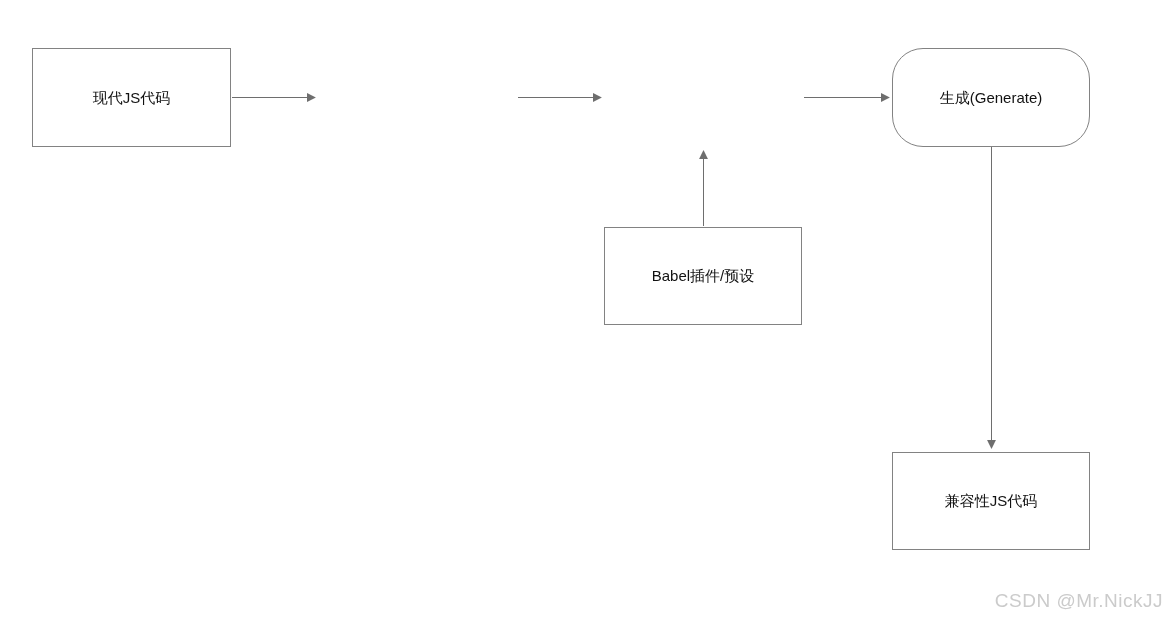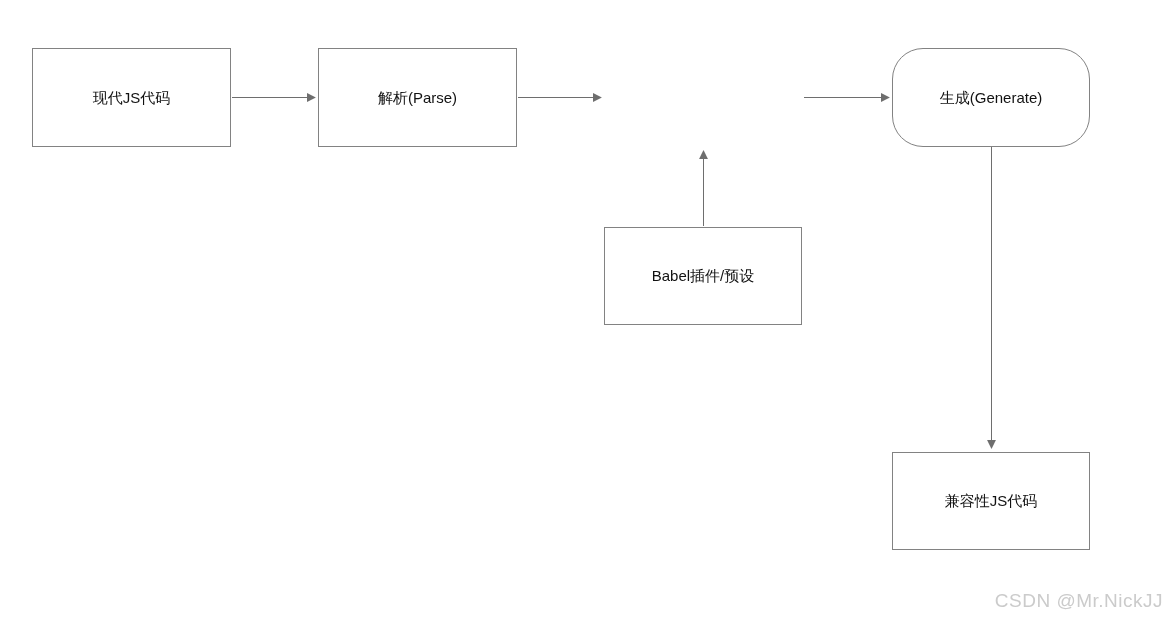--- a/index.html
+++ b/index.html
@@ -63,23 +63,20 @@
     <line x1="518" y1="97.5" x2="601" y2="97.5" stroke-width="1" marker-end="url(#arrowhead)" stroke="#6e6e6e"></line>
     <line x1="804" y1="97.5" x2="889" y2="97.5" stroke-width="1" marker-end="url(#arrowhead)" stroke="#6e6e6e"></line>
     <line x1="703.5" y1="226" x2="703.5" y2="151" stroke-width="1" marker-end="url(#arrowhead)" stroke="#6e6e6e"></line>
     <line x1="991.5" y1="147" x2="991.5" y2="448" stroke-width="1" marker-end="url(#arrowhead)" stroke="#6e6e6e"></line>
   </svg>
 
   <div class="node" style="left:32px; top:48px; width:199px; height:99px;">
     <span>现代JS代码</span>
   </div>
 
-  <div class="node" style="left:318px; top:48px; width:199px; height:99px;">
-    <span>解析(Parse)</span>
-  </div>
 
 
   <div class="node" style="left:892px; top:48px; width:198px; height:99px;border-radius:31px;">
     <span>生成(Generate)</span>
   </div>
 
   <div class="node" style="left:892px; top:452px; width:198px; height:98px;">
     <span>兼容性JS代码</span>
   </div>
 

